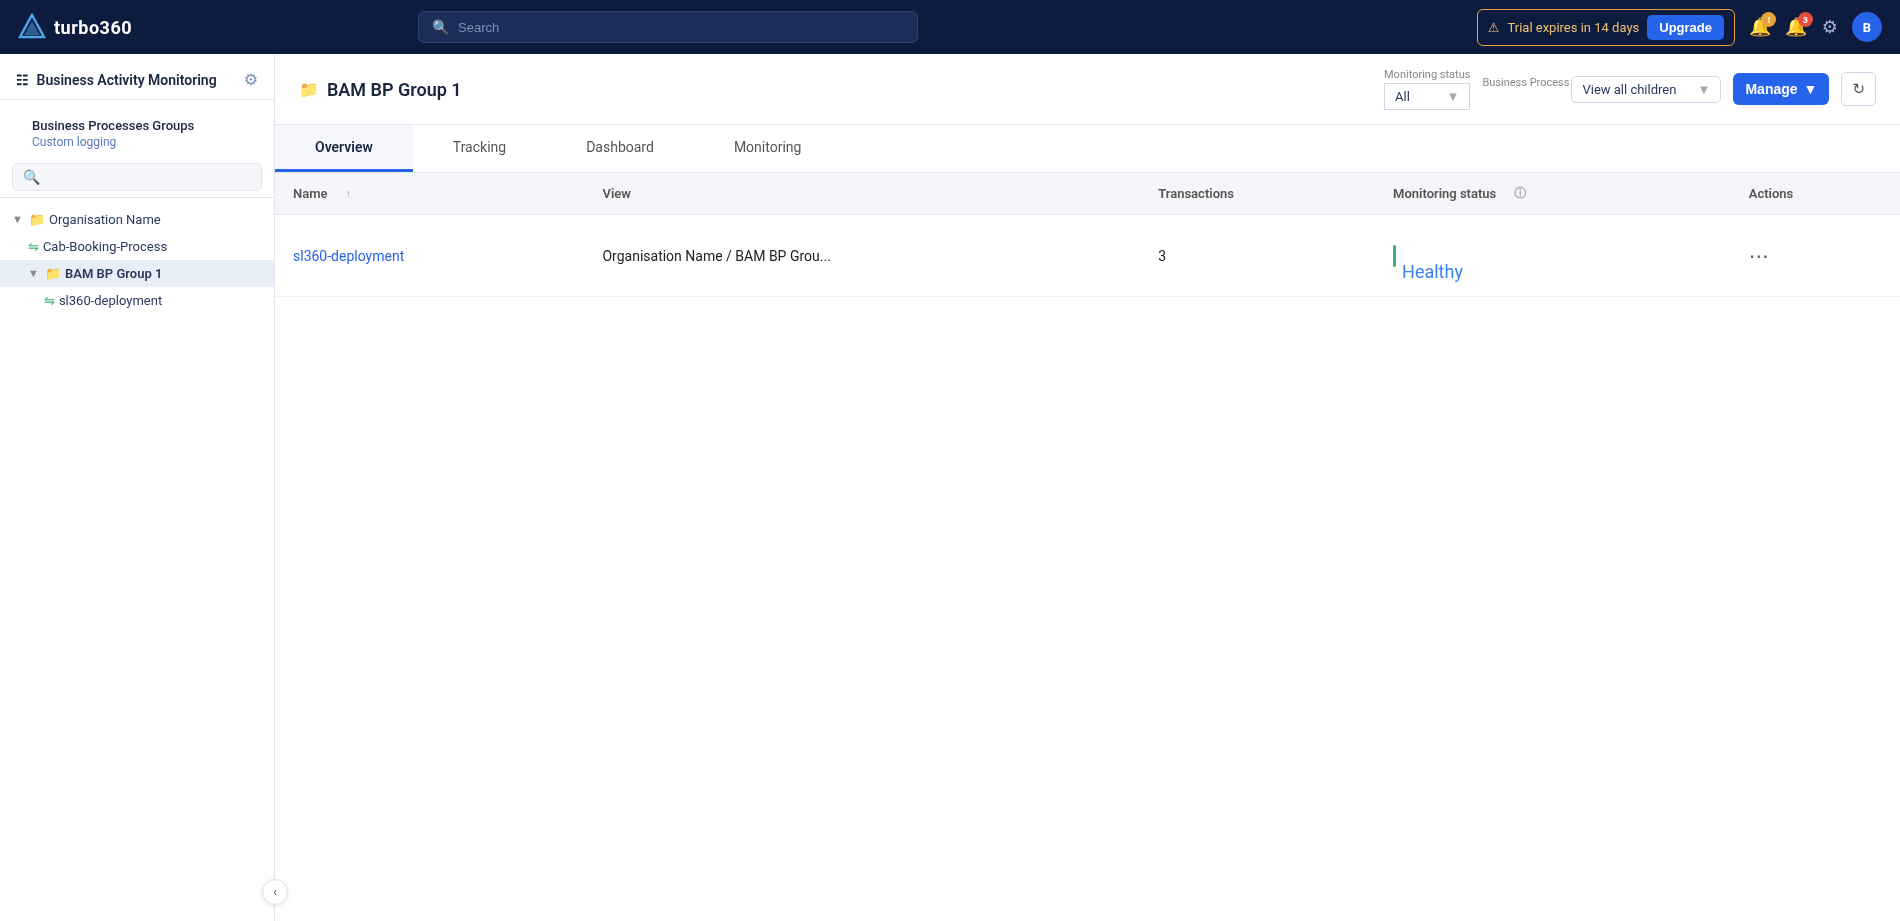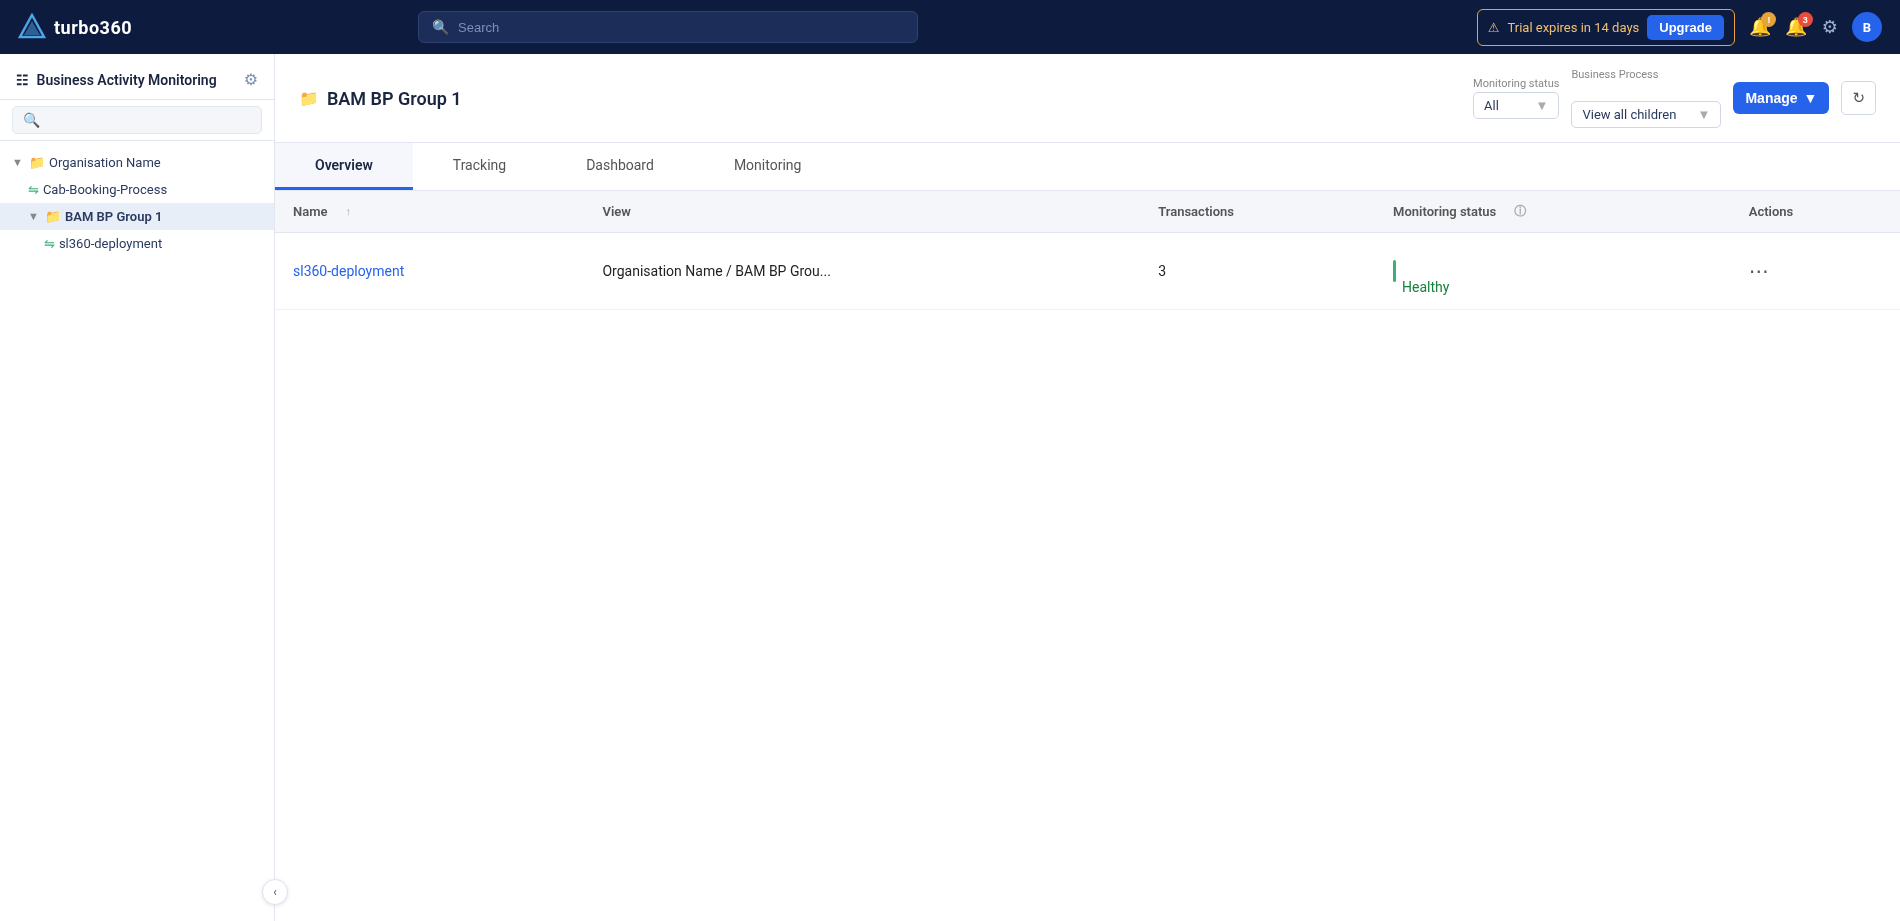--- a/index.html
+++ b/index.html
@@ -270,33 +270,33 @@
       gap: 2px;
     }
     .filter-label {
       font-size: 11px;
       color: #888;
     }
     .filter-select {
       display: flex;
       align-items: center;
       border: 1px solid #d0d6e8;
-      border-radius: 5px;
+      border-radius: 0;
       padding: 5px 10px;
       background: #fff;
       gap: 6px;
       cursor: pointer;
       font-size: 13px;
       color: #2a3a5e;
       min-width: 80px;
     }
     .bp-filter {
       display: flex;
-      flex-direction: column;
-      gap: 20px;
+      flex-direction: row;
+      gap: 2px;
     }
     .bp-select {
       display: flex;
       align-items: center;
       border: 1px solid #d0d6e8;
       border-radius: 5px;
       padding: 5px 10px;
       background: #fff;
       gap: 6px;
       cursor: pointer;
@@ -392,22 +392,22 @@
       gap: 6px;
     }
     .health-bar {
       width: 3px;
       height: 22px;
       background: #3eaf7c;
       border-radius: 2px;
       flex-shrink: 0;
     }
     .health-text {
-      color: #15803d;
-      font-size: 14px;
+      color: #3b82f6;
+      font-size: 18px;
       cursor: pointer;
       margin-top: 32px;
     }
     .actions-cell {
       color: #555;
       font-size: 20px;
       cursor: pointer;
       text-align: center;
     }
   </style>
@@ -455,20 +455,27 @@
 
   <aside class="sidebar">
     <div class="sidebar-header">
       <div class="sidebar-title">
         <span>☷</span>
         <span>Business Activity Monitoring</span>
       </div>
       <span class="sidebar-gear">⚙</span>
     </div>
 
+    <div style="padding: 8px 16px 0 16px;">
+      <div class="sidebar-section-labels">
+        <span>Business Processes Groups</span>
+        <span class="sep"></span>
+      </div>
+      <div class="sidebar-custom">Custom logging</div>
+    </div>
 
     <div class="sidebar-search">
       <div class="sidebar-search-box">
         <span style="color:#aaa;">🔍</span>
         <input type="text" placeholder="" style="">
       </div>
     </div>
 
     <div class="sidebar-tree">
 

